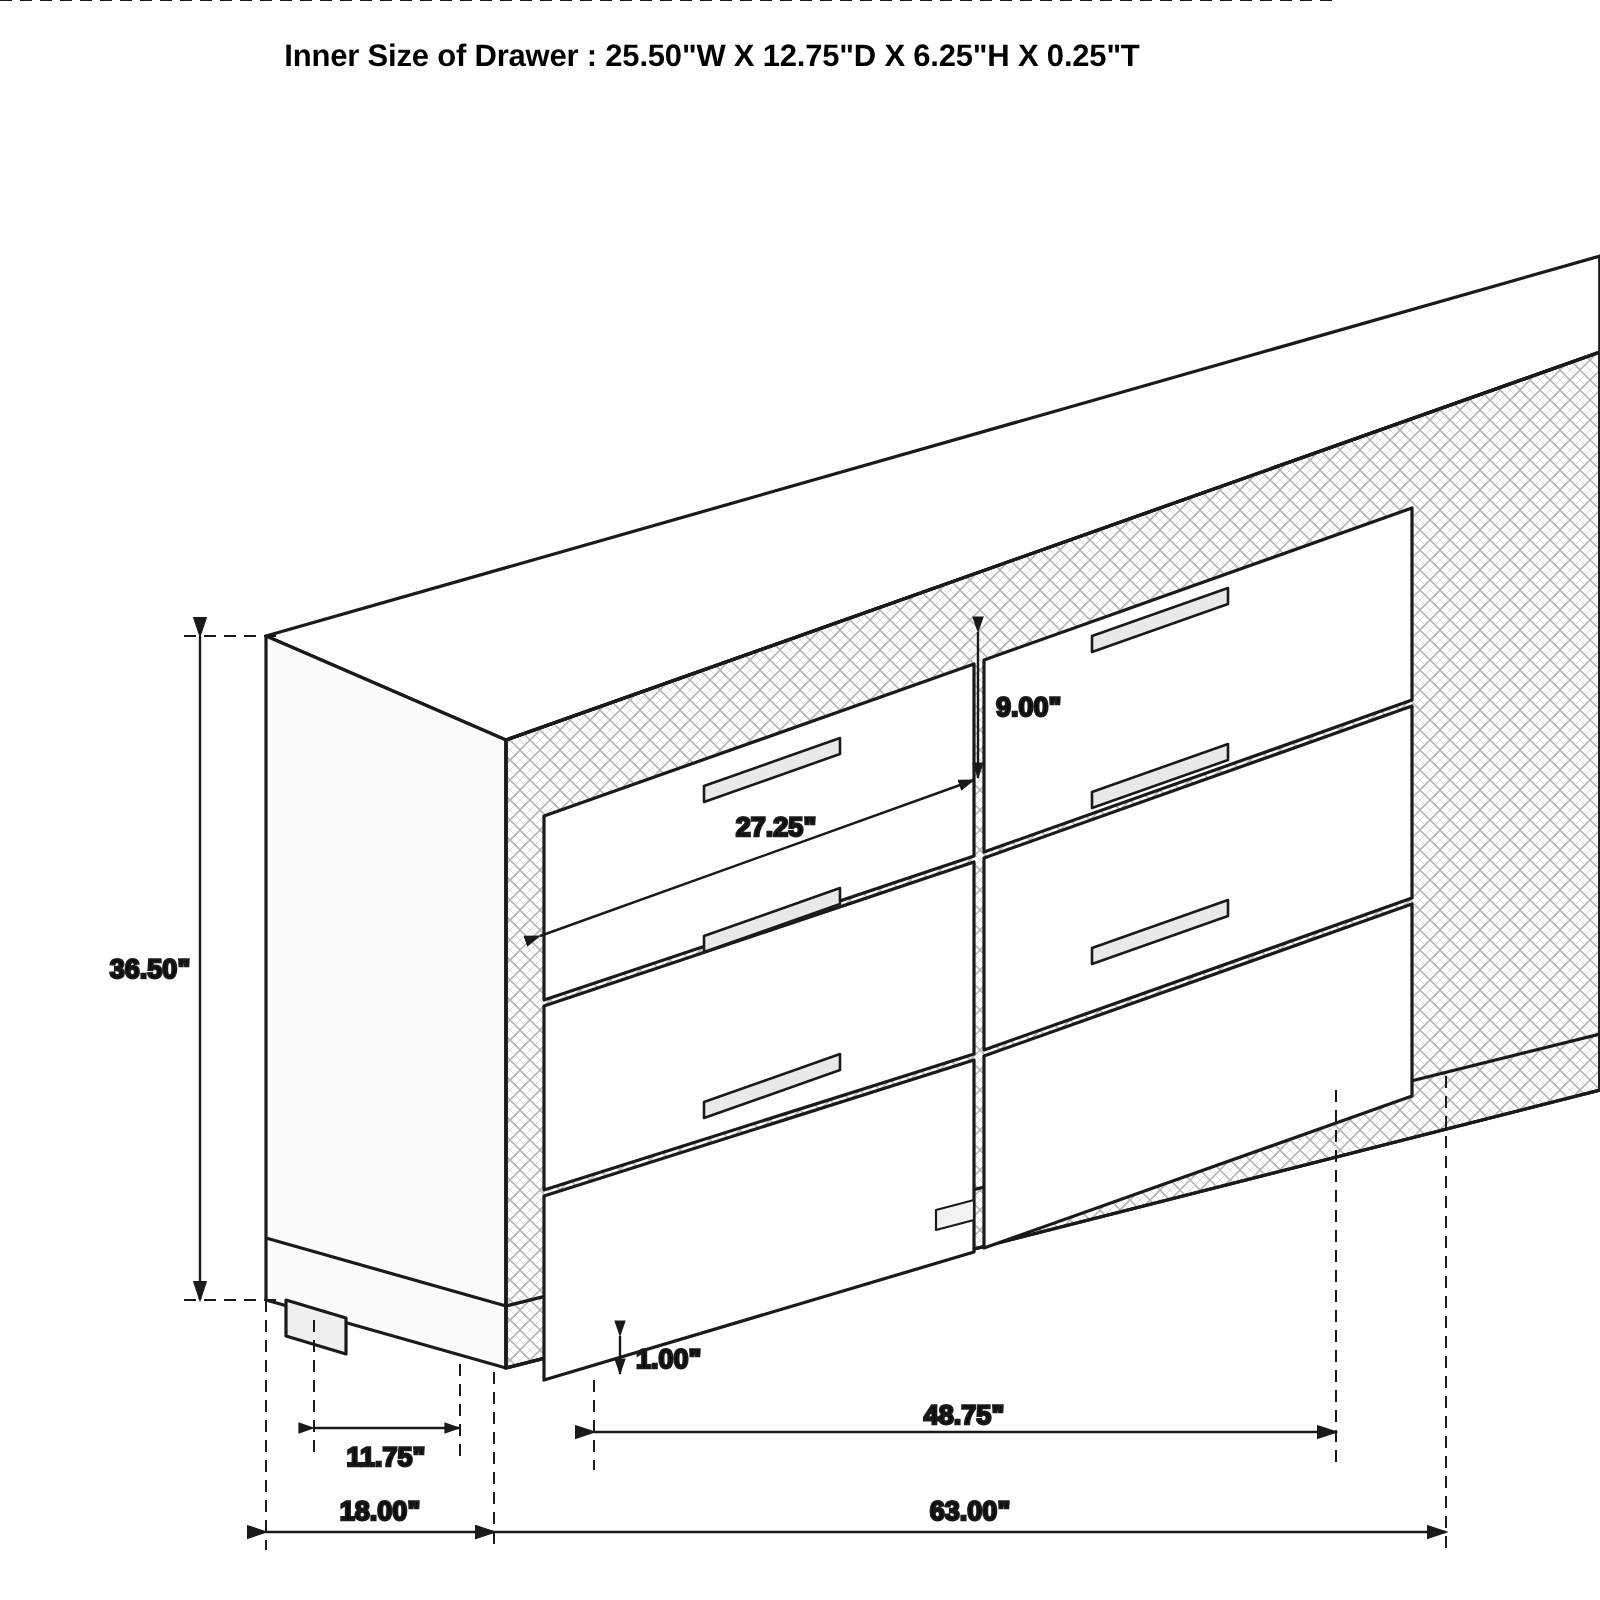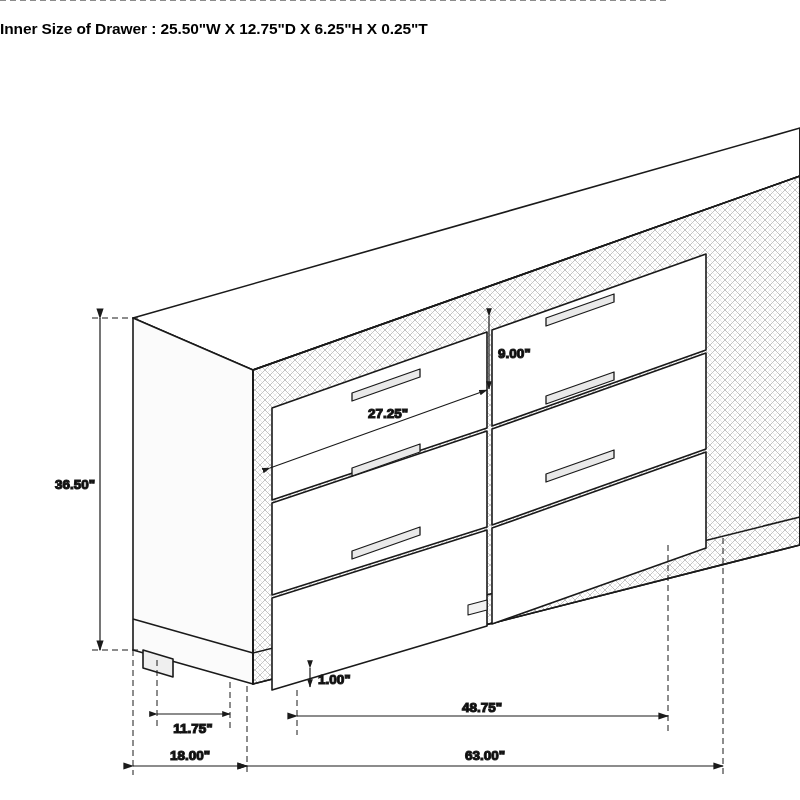--- a/index.html
+++ b/index.html
@@ -17,21 +17,21 @@
   #stage {
     position: relative;
     width: 800px;
     height: 800px;
   }
   #title {
     position: absolute;
     top: 20px;
     left: 0;
     width: 712px;
-    text-align: left;
+    text-align: center;
     font-size: 15.5px;
     font-weight: bold;
     color: #000000;
     letter-spacing: -0.1px;
   }
   svg#drawing {
     position: absolute;
     top: 0;
     left: 0;
     width: 800px;

